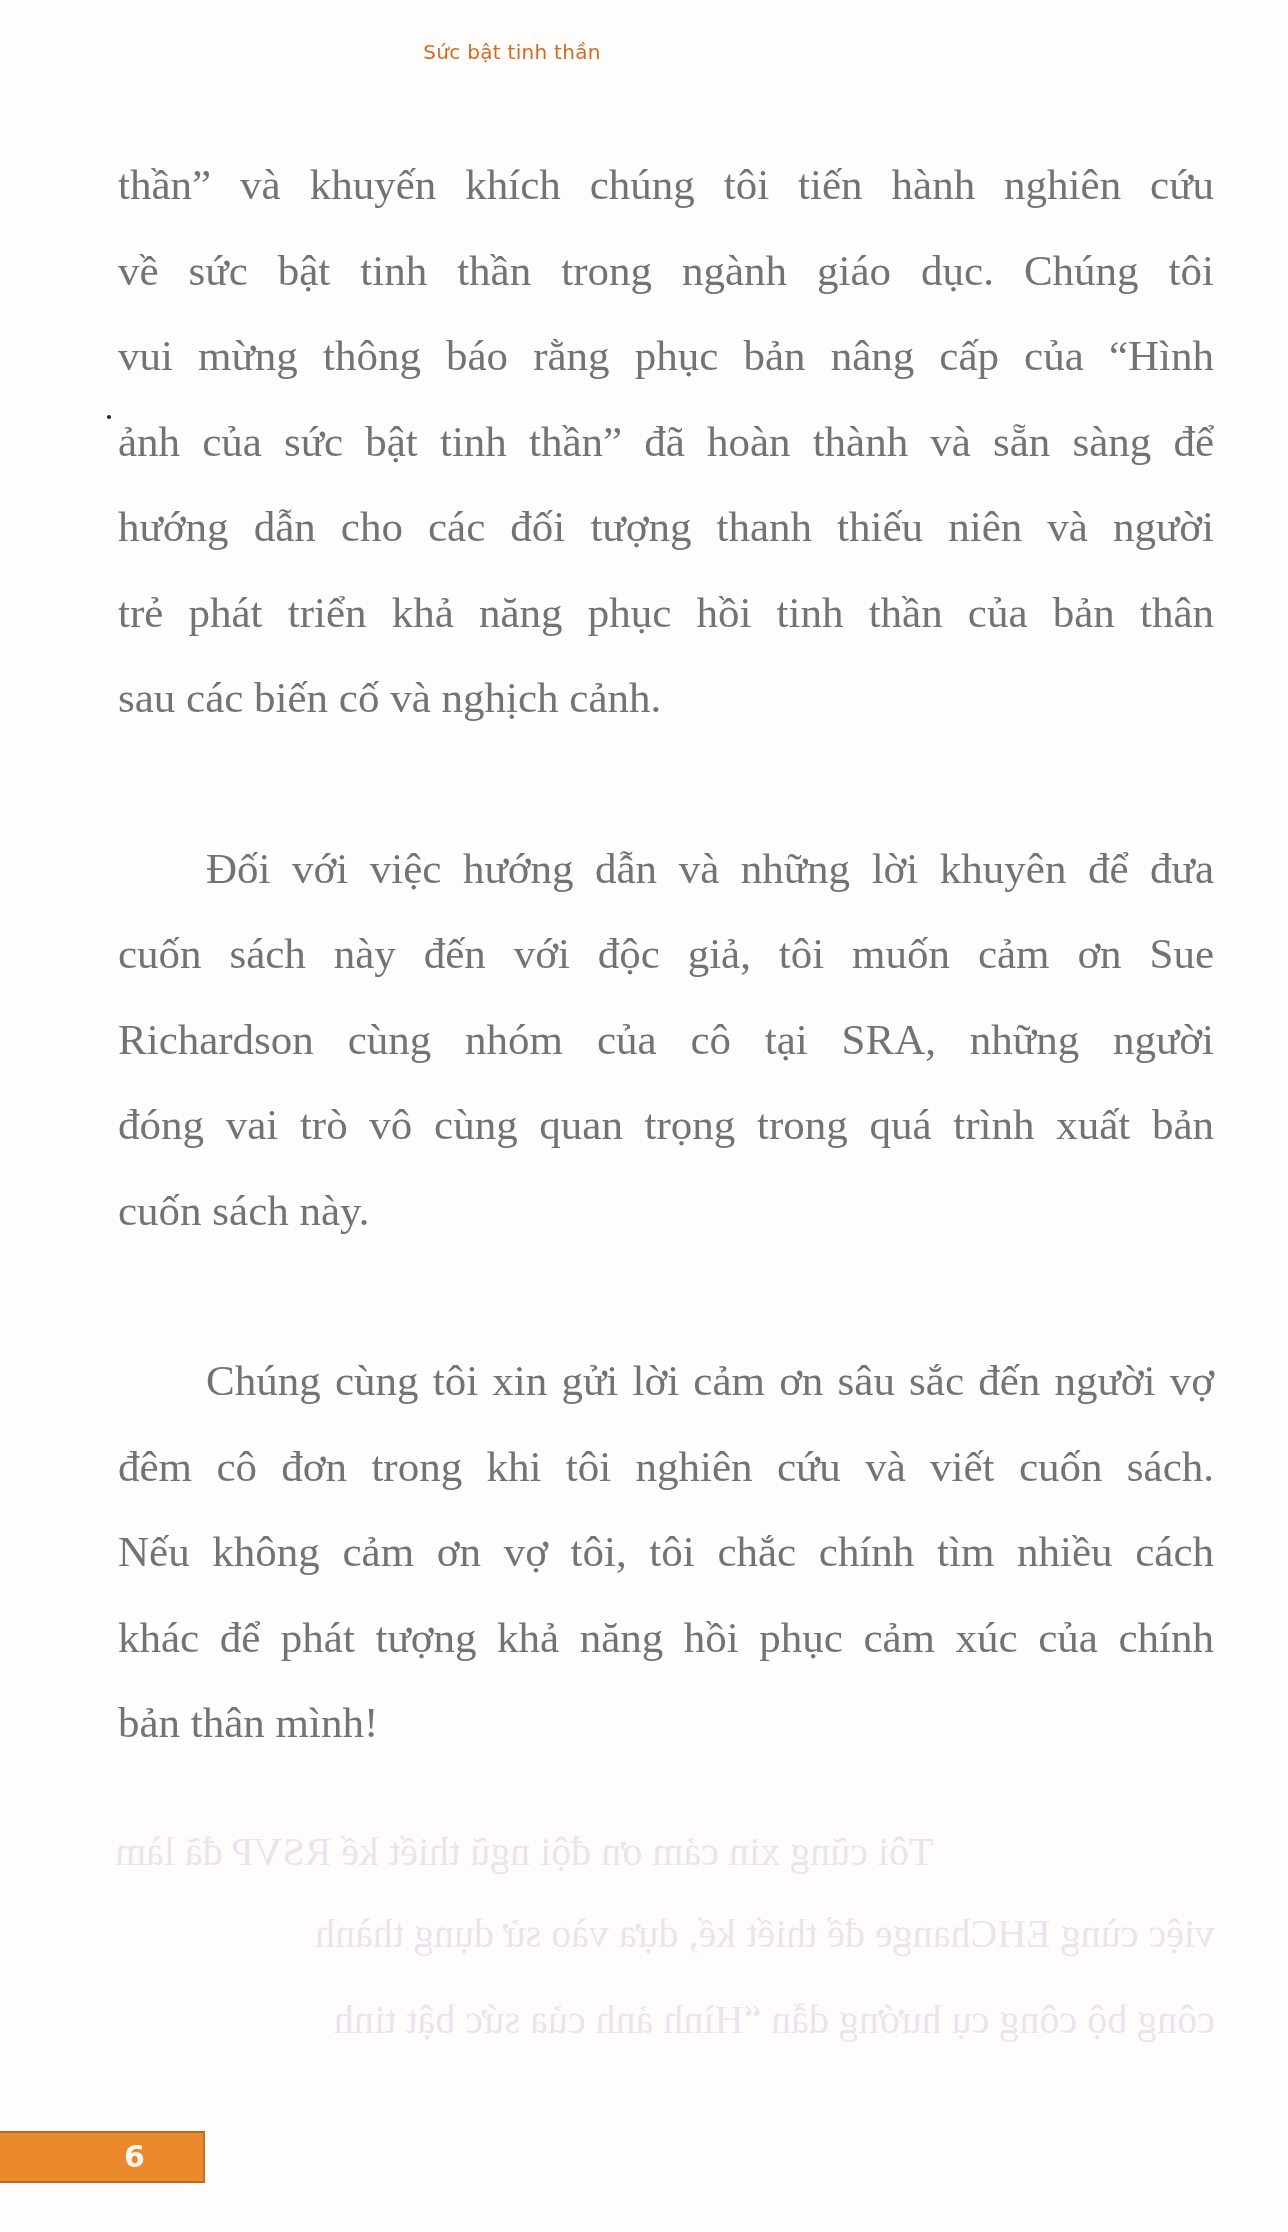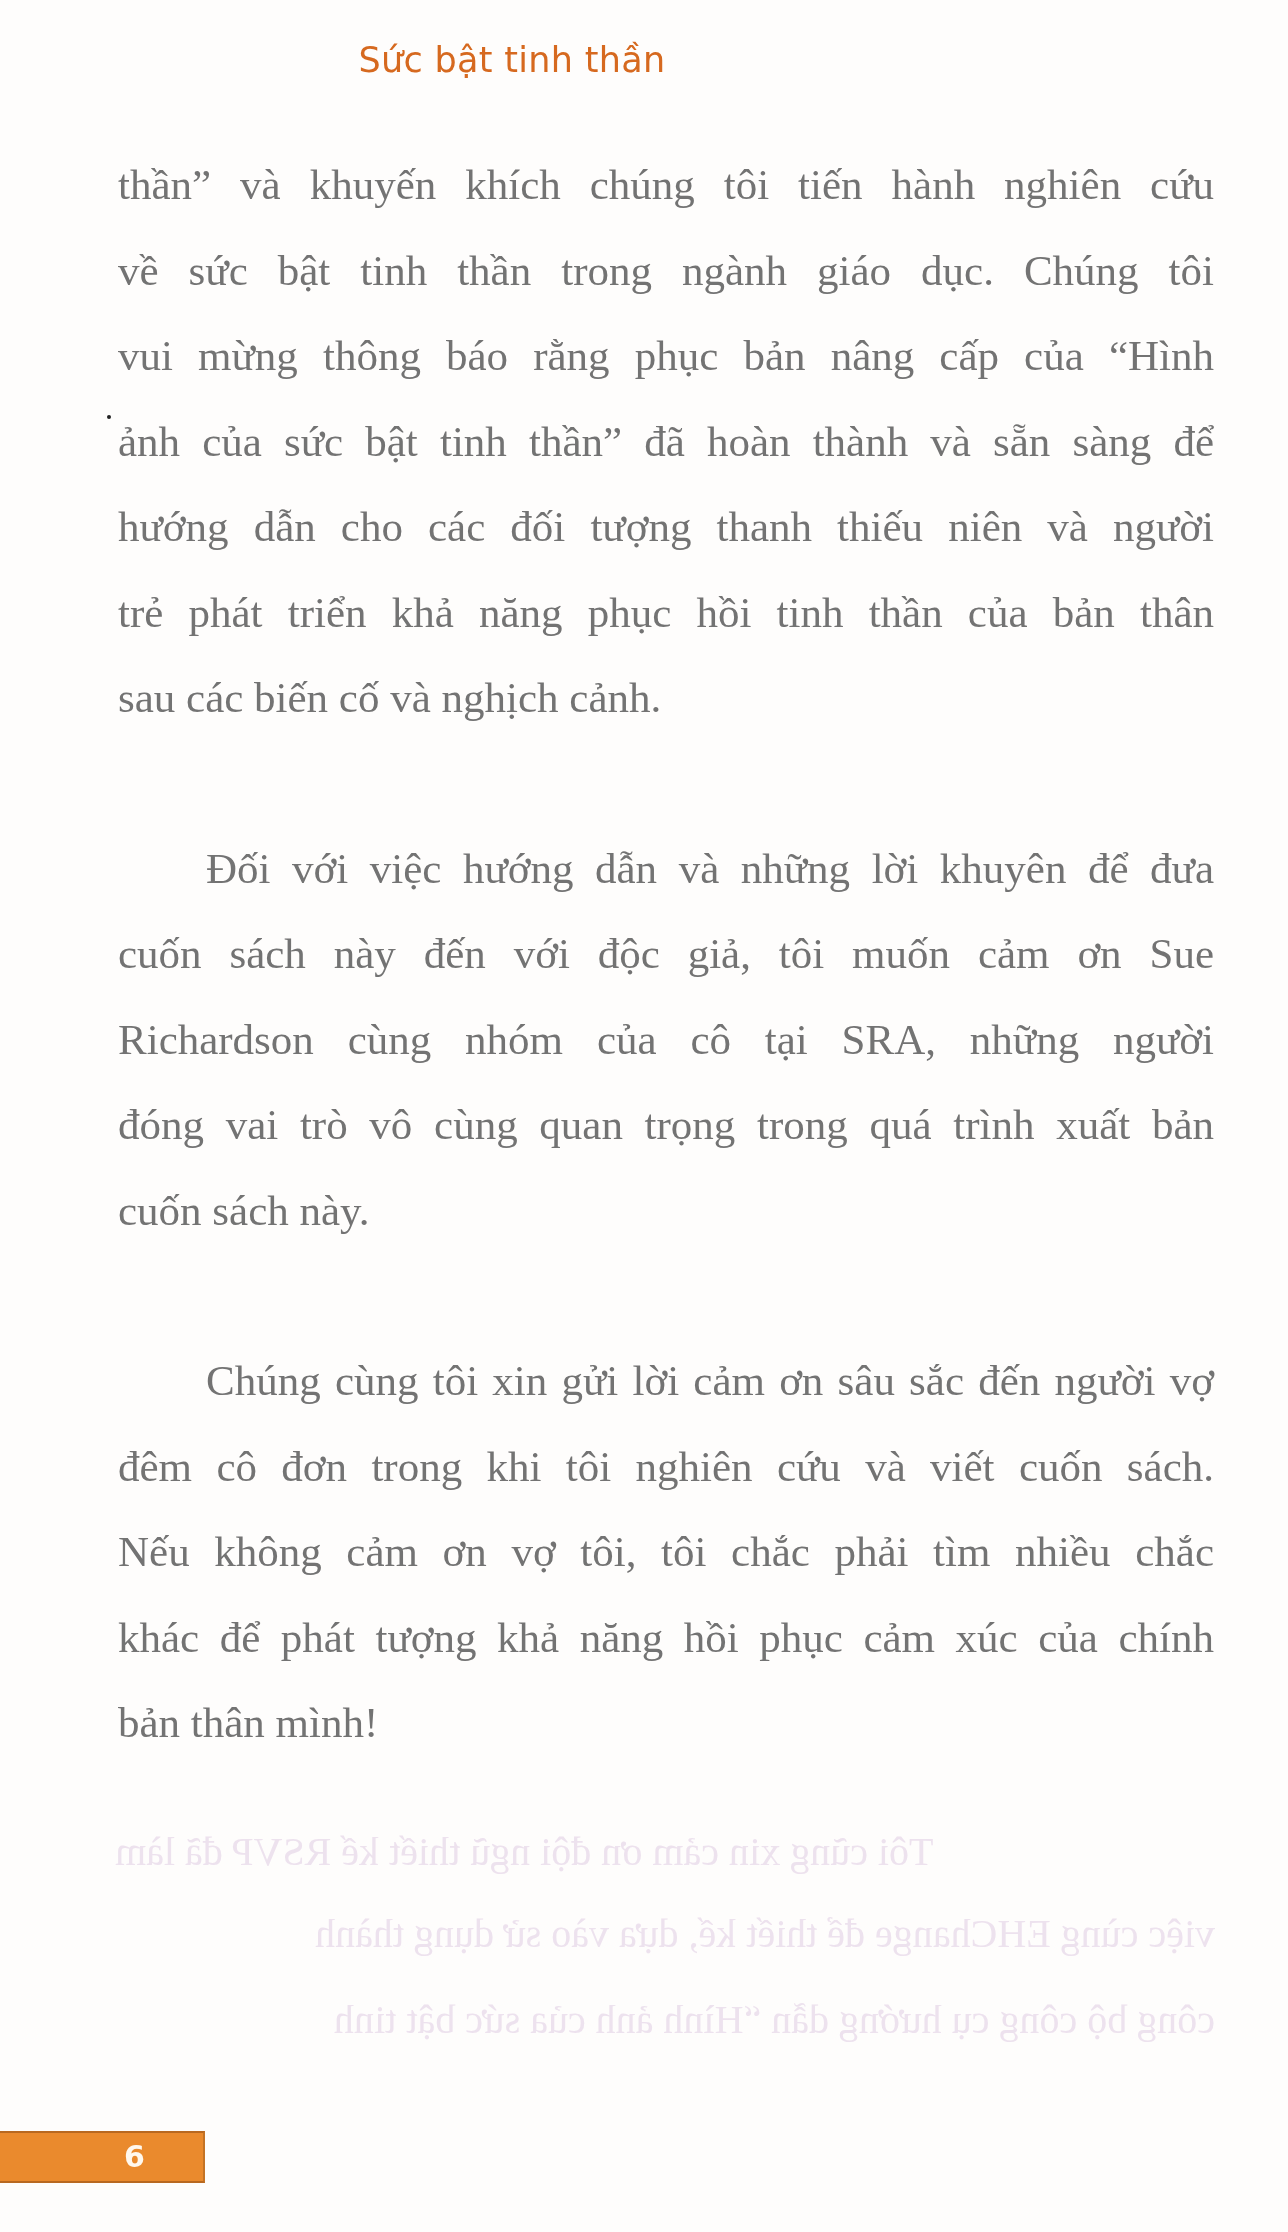--- a/index.html
+++ b/index.html
@@ -4,21 +4,21 @@
   <style>
     html, body { margin: 0; padding: 0; }
     body {
       width: 1288px; height: 2232px; overflow: hidden;
       background: #fefdfc; position: relative;
       font-family: "Liberation Serif", "DejaVu Serif", serif;
     }
     .running-head {
       position: absolute; top: 40px; left: 0; width: 1024px;
       text-align: center; font-family: "DejaVu Sans", "Liberation Sans", sans-serif;
-      font-size: 35px; color: #d6691f; letter-spacing: 0.3px;
+      font-size: 20px; color: #d6691f; letter-spacing: 0.3px;
     }
     .showthrough {
       position: absolute; color: #ede2ee; font-size: 40px;
       transform: scaleX(-1); white-space: nowrap; pointer-events: none;
       font-family: "Liberation Serif", serif;
     }
     .body-text {
       position: absolute; left: 118px; top: 142px; width: 1096px;
       color: #737373; font-size: 43px; line-height: 85.5px;
     }
@@ -67,21 +67,21 @@
     <span class="line first">Đối với việc hướng dẫn và những lời khuyên để đưa</span>
     <span class="line">cuốn sách này đến với độc giả, tôi muốn cảm ơn Sue</span>
     <span class="line">Richardson cùng nhóm của cô tại SRA, những người</span>
     <span class="line">đóng vai trò vô cùng quan trọng trong quá trình xuất bản</span>
     <span class="line last">cuốn sách này.</span>
   </p>
   <div class="gap"></div>
   <p class="para indent">
     <span class="line first">Chúng cùng tôi xin gửi lời cảm ơn sâu sắc đến người vợ</span>
     <span class="line">đêm cô đơn trong khi tôi nghiên cứu và viết cuốn sách.</span>
-    <span class="line">Nếu không cảm ơn vợ tôi, tôi chắc phải tìm nhiều chắc</span>
+    <span class="line">Nếu không cảm ơn vợ tôi, tôi chắc chính tìm nhiều cách</span>
     <span class="line">khác để phát tượng khả năng hồi phục cảm xúc của chính</span>
     <span class="line last">bản thân mình!</span>
   </p>
 </div>
 
 <div class="page-number-badge">
   <span class="page-number">6</span>
 </div>
 
 </body></html>

